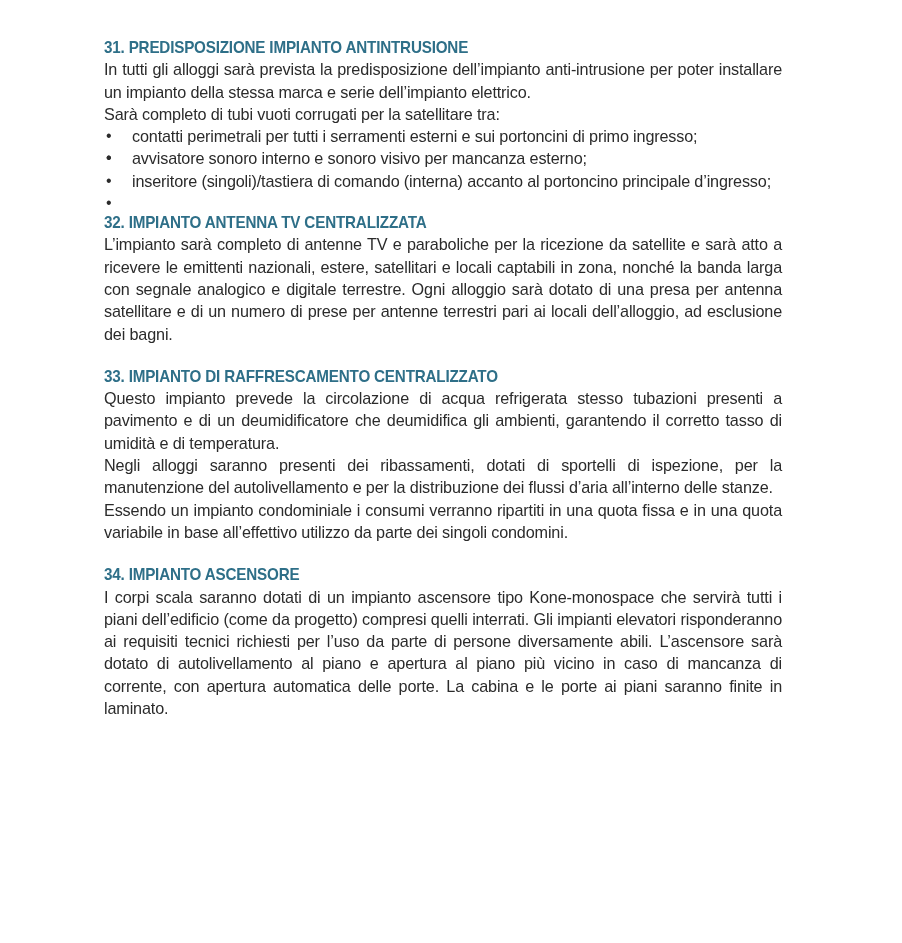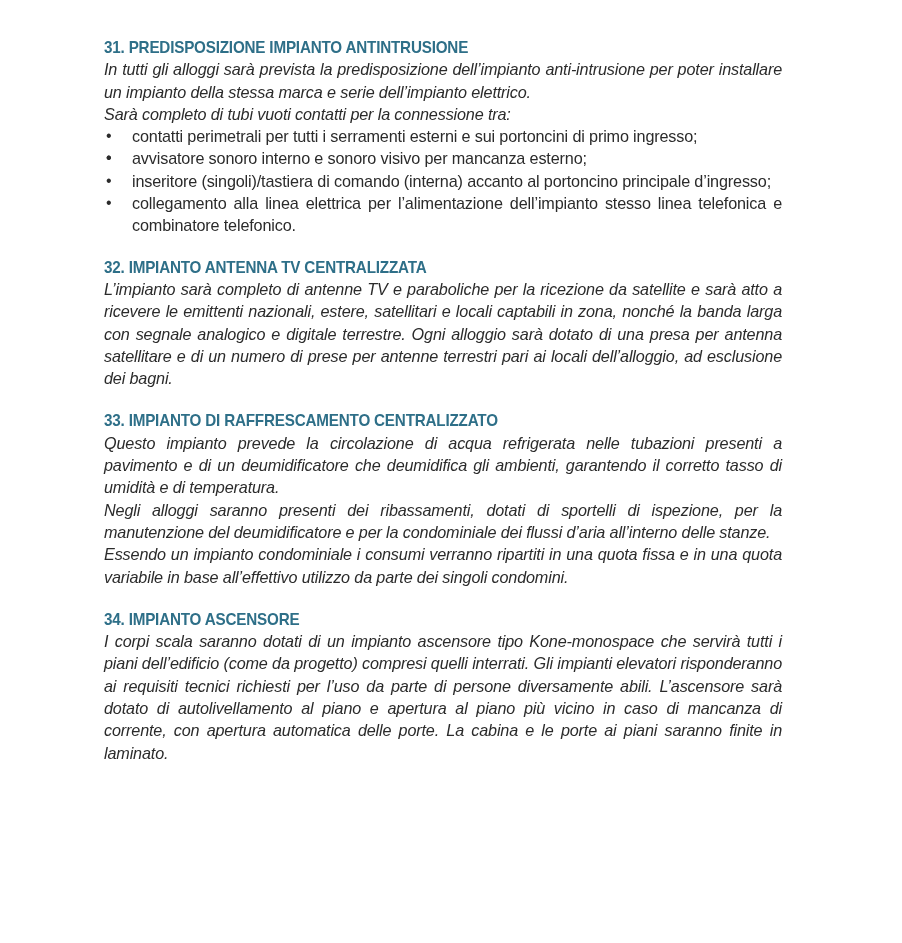--- a/index.html
+++ b/index.html
@@ -35,21 +35,20 @@
       line-height: 22.3px;
       color: #2e6f88;
       letter-spacing: -0.2px;
       transform: scaleX(0.94);
       transform-origin: left center;
     }
     .section p {
       margin: 0;
       text-align: justify;
       text-align-last: left;
-      font-style: italic;
     }
     ul.bullets {
       list-style: none;
       margin: 0;
       padding: 0;
     }
     ul.bullets li {
       position: relative;
       padding-left: 28px;
       text-align: justify;
@@ -67,53 +66,52 @@
     #s33 { margin-bottom: 20px; }
   </style>
 </head>
 <body>
 
 <div class="page">
 
   <div class="section" id="s31">
     <h2>31. PREDISPOSIZIONE IMPIANTO ANTINTRUSIONE</h2>
     <p>In tutti gli alloggi sarà prevista la predisposizione dell’impianto anti-intrusione per poter installare un impianto della stessa marca e serie dell’impianto elettrico.</p>
-    <p>Sarà completo di tubi vuoti contatti per la connessione tra:</p>
+    <p>Sarà completo di tubi vuoti corrugati per la satellitare tra:</p>
     <ul class="bullets">
       <li>
         <span class="bullet">•</span>
         <span>contatti perimetrali per tutti i serramenti esterni e sui portoncini di primo ingresso;</span>
       </li>
       <li>
         <span class="bullet">•</span>
       </li>
       <li>
         <span class="bullet">•</span>
         <span>avvisatore sonoro interno e sonoro visivo per mancanza esterno;</span>
       </li>
       <li>
         <span class="bullet">•</span>
         <span>inseritore (singoli)/tastiera di comando (interna) accanto al portoncino principale d’ingresso;</span>
       </li>
       <li>
         <span class="bullet">•</span>
-        <span>collegamento alla linea elettrica per l’alimentazione dell’impianto stesso linea telefonica e combinatore telefonico.</span>
       </li>
     </ul>
   </div>
 
   <div class="section" id="s32">
     <h2>32. IMPIANTO ANTENNA TV CENTRALIZZATA</h2>
     <p>L’impianto sarà completo di antenne TV e paraboliche per la ricezione da satellite e sarà atto a ricevere le emittenti nazionali, estere, satellitari e locali captabili in zona, nonché la banda larga con segnale analogico e digitale terrestre. Ogni alloggio sarà dotato di una presa per antenna satellitare e di un numero di prese per antenne terrestri pari ai locali dell’alloggio, ad esclusione dei bagni.</p>
   </div>
 
   <div class="section" id="s33">
     <h2>33. IMPIANTO DI RAFFRESCAMENTO CENTRALIZZATO</h2>
-    <p>Questo impianto prevede la circolazione di acqua refrigerata nelle tubazioni presenti a pavimento e di un deumidificatore che deumidifica gli ambienti, garantendo il corretto tasso di umidità e di temperatura.</p>
-    <p>Negli alloggi saranno presenti dei ribassamenti, dotati di sportelli di ispezione, per la manutenzione del deumidificatore e per la condominiale dei flussi d’aria all’interno delle stanze.</p>
+    <p>Questo impianto prevede la circolazione di acqua refrigerata stesso tubazioni presenti a pavimento e di un deumidificatore che deumidifica gli ambienti, garantendo il corretto tasso di umidità e di temperatura.</p>
+    <p>Negli alloggi saranno presenti dei ribassamenti, dotati di sportelli di ispezione, per la manutenzione del autolivellamento e per la distribuzione dei flussi d’aria all’interno delle stanze.</p>
     <p>Essendo un impianto condominiale i consumi verranno ripartiti in una quota fissa e in una quota variabile in base all’effettivo utilizzo da parte dei singoli condomini.</p>
   </div>
 
   <div class="section" id="s34">
     <h2>34. IMPIANTO ASCENSORE</h2>
     <p>I corpi scala saranno dotati di un impianto ascensore tipo Kone-monospace che servirà tutti i piani dell’edificio (come da progetto) compresi quelli interrati. Gli impianti elevatori risponderanno ai requisiti tecnici richiesti per l’uso da parte di persone diversamente abili. L’ascensore sarà dotato di autolivellamento al piano e apertura al piano più vicino in caso di mancanza di corrente, con apertura automatica delle porte. La cabina e le porte ai piani saranno finite in laminato.</p>
   </div>
 
 </div>
 

